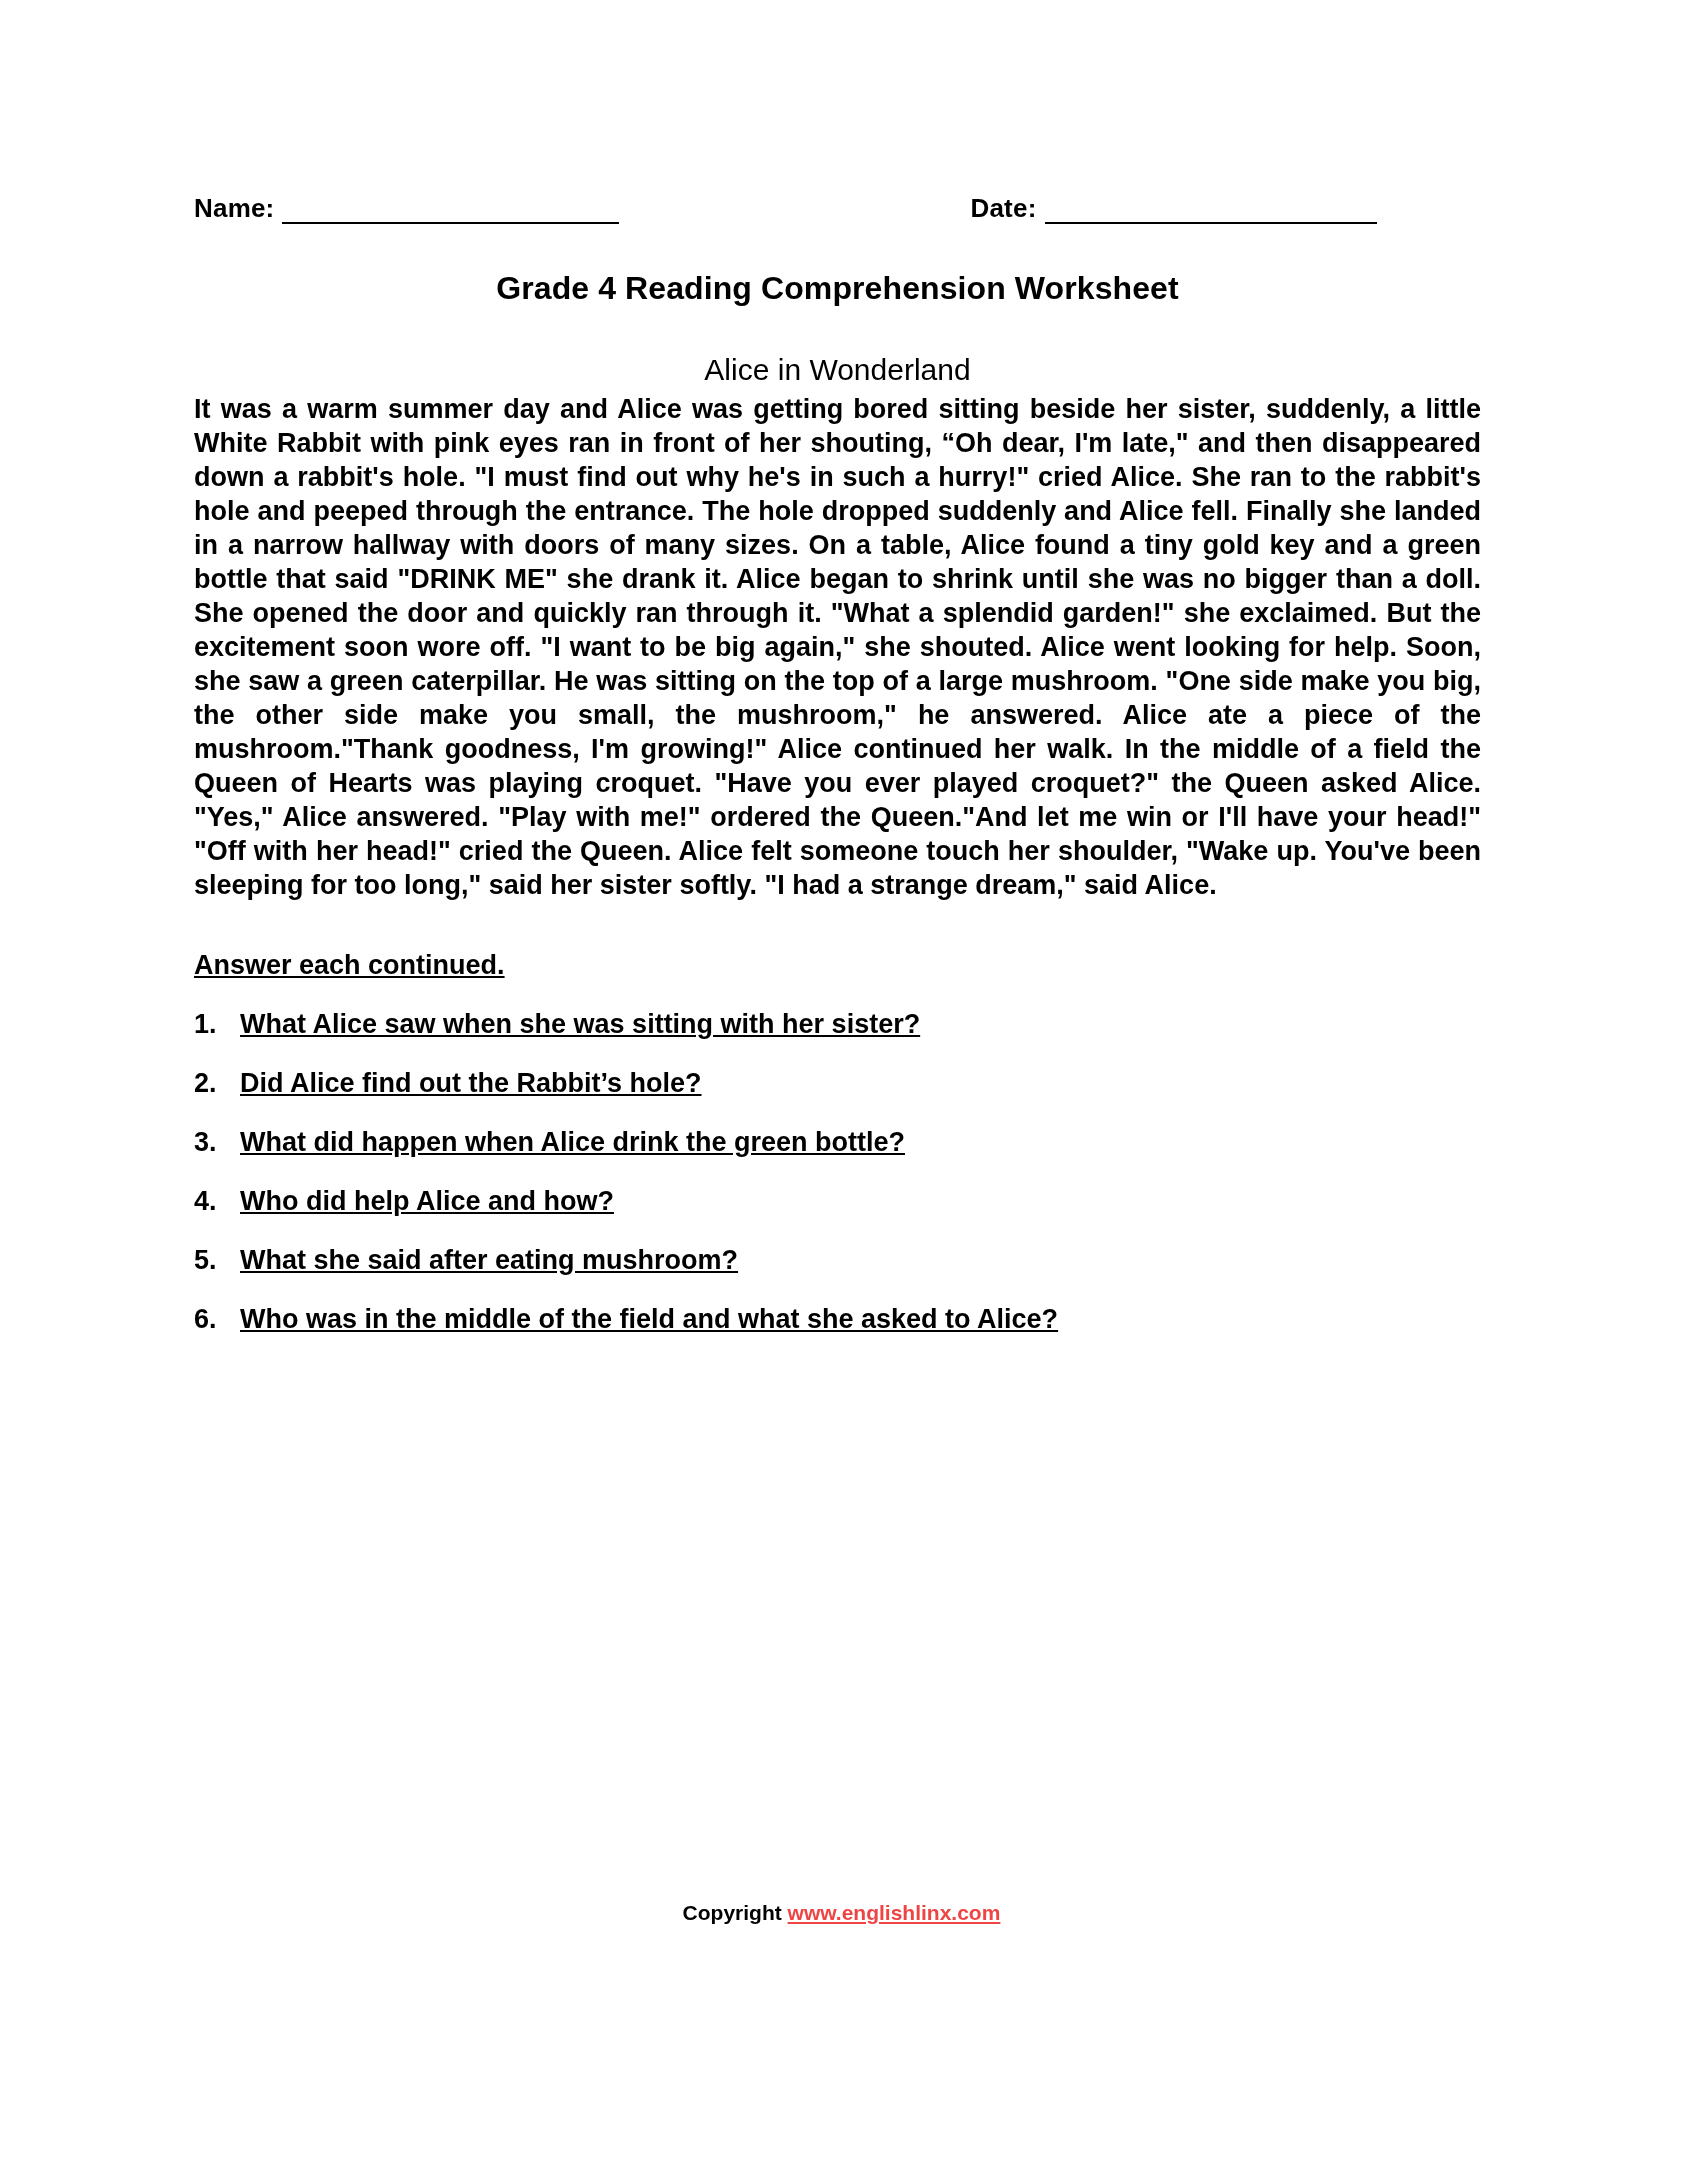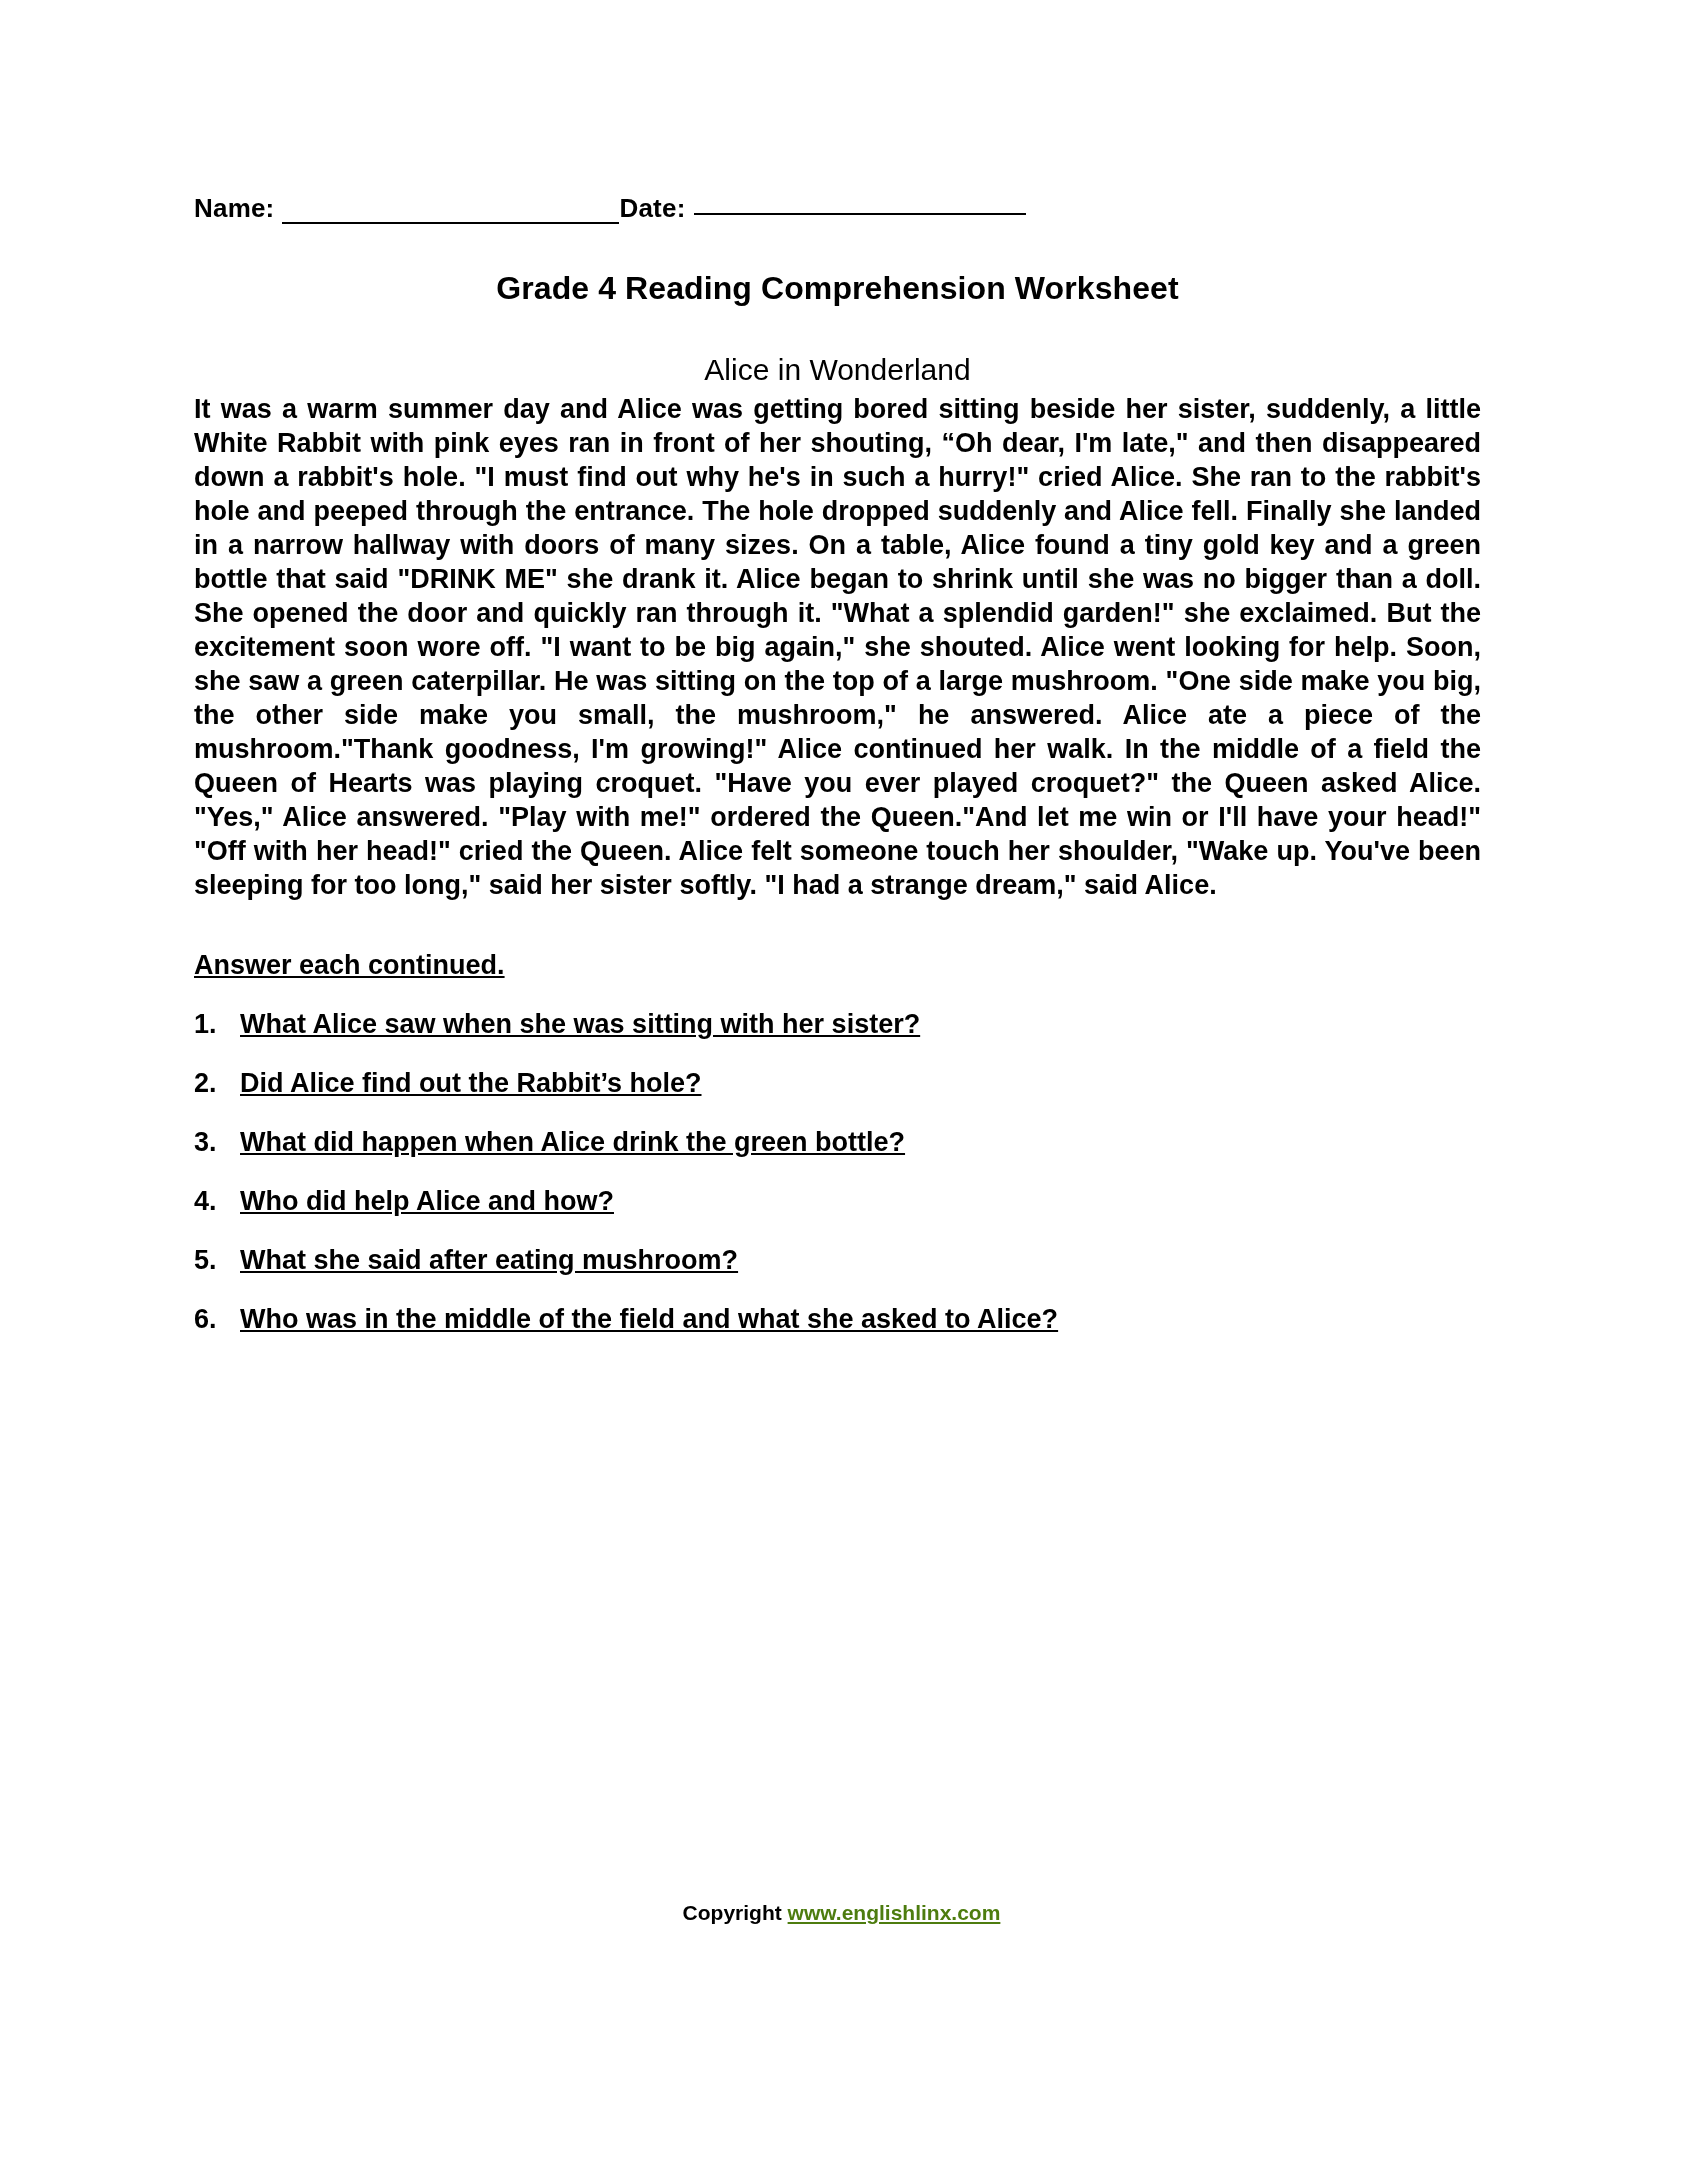--- a/index.html
+++ b/index.html
@@ -36,22 +36,23 @@
     font-size: 26px;
     font-weight: bold;
   }
   .meta-name {
     display: flex;
     align-items: flex-end;
     white-space: nowrap;
   }
   .meta-date {
     display: flex;
-    align-items: flex-start;
+    align-items: flex-end;
     white-space: nowrap;
+    margin-left: 351px;
   }
   .meta-label {
     font-size: 26px;
     font-weight: bold;
     letter-spacing: 0.2px;
   }
   .meta-line {
     display: inline-block;
     width: 337px;
     border-bottom: 2.2px solid #000;
@@ -118,21 +119,21 @@
   .footer {
     position: absolute;
     left: 0;
     right: 0;
     top: 1901px;
     text-align: center;
     font-size: 21px;
     font-weight: bold;
   }
   .footer a {
-    color: #4d7c0f;
+    color: #ef4444;
     text-decoration: underline;
   }
 </style>
 </head>
 <body>
 
 <div class="page">
   <div class="content">
 
     <div class="meta-row">

